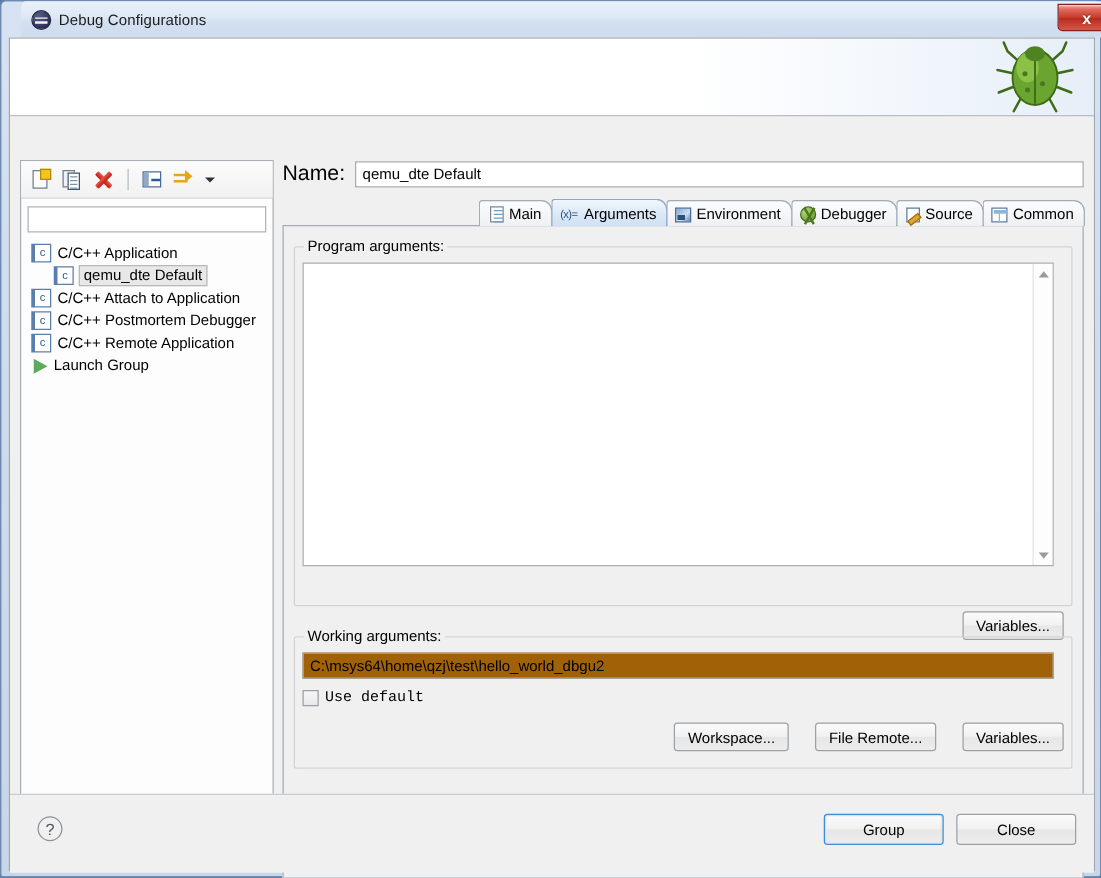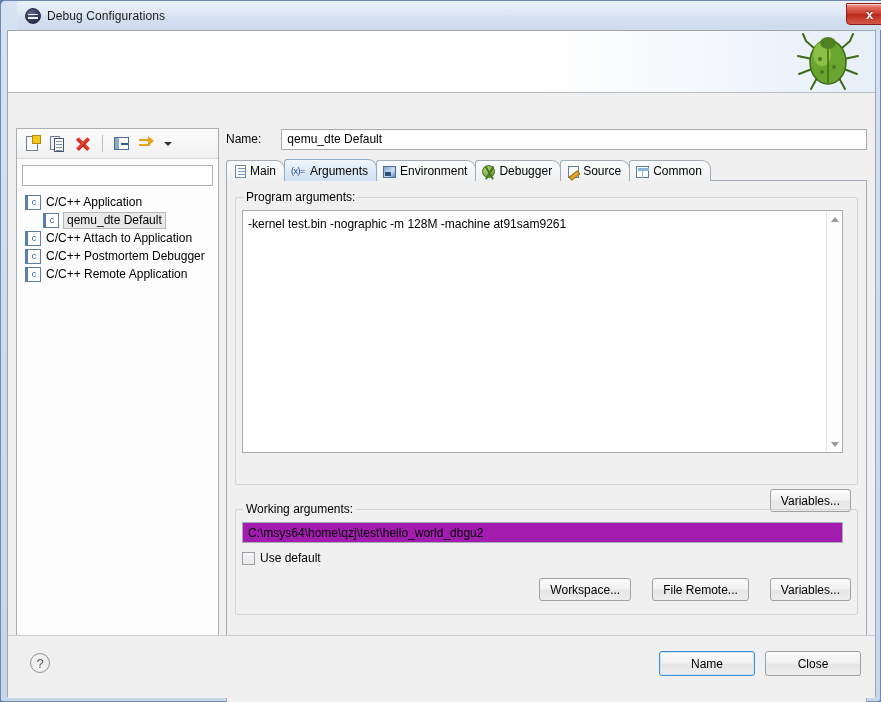--- a/index.html
+++ b/index.html
@@ -265,37 +265,37 @@
 
   
   #right-panel {
     position: absolute; left: 218px; top: 34px;
     width: 641px; height: 569px;
   }
   #name-row {
     display: flex; align-items: center;
     height: 22px; margin-bottom: 9px;
   }
-  #name-label { font-size: 12px; color: #000; margin-right: 20px; }
+  #name-label { font-size: 17px; color: #000; margin-right: 8px; }
   #name-input {
     flex: 1; height: 21px;
     border: 1px solid #a6acb2; background: #fff;
     font-size: 12px; padding: 0 5px;
     font-family: "Liberation Sans", sans-serif;
   }
 
   
   #tabfolder {
     position: absolute; left: 0; top: 31px;
     width: 641px; height: 544px;
     background: #f0f0f0;
   }
   #tabstrip {
     display: flex; align-items: flex-end;
-    height: 22px; position: relative; z-index: 3;
+    height: 22px; position: relative; z-index: 3; justify-content: flex-end;
   }
   .tab {
     display: flex; align-items: center;
     height: 21px; padding: 0 8px 0 6px;
     font-size: 12px; color: #000;
     border: 1px solid #a3acb6;
     border-bottom: none;
     border-radius: 3px 9px 0 0;
     background: linear-gradient(to bottom, #fbfcfd, #eef0f2);
     margin-right: -1px;
@@ -406,27 +406,27 @@
     cursor: pointer;
   }
   .vs-arrow span { width: 0; height: 0; border-left: 4px solid transparent; border-right: 4px solid transparent; }
   .vs-up { top: 0; } .vs-up span { border-bottom: 5px solid #9a9a9a; }
   .vs-down { bottom: 0; } .vs-down span { border-top: 5px solid #9a9a9a; }
 
   #wd-group { left: 8px; top: 328px; width: 623px; height: 106px; }
   #wd-input {
     position: absolute; left: 6px; top: 12px;
     width: 601px; height: 21px;
-    border: 1px solid #a6acb2; background: #a21caf;
+    border: 1px solid #a6acb2; background: #a16207;
     font-size: 12px; padding: 0 5px;
     font-family: "Liberation Sans", sans-serif;
   }
   #usedefault-row {
     position: absolute; left: 6px; top: 41px;
-    display: flex; align-items: center; cursor: pointer;
+    display: flex; align-items: center; cursor: pointer; font-family: Liberation Mono, monospace;
   }
   .checkbox {
     width: 13px; height: 13px; margin-right: 5px;
     background: linear-gradient(to bottom, #f7f7f7, #e8e8e8);
     border: 1px solid #9aa0a6; flex: none;
   }
   #usedefault-label { font-size: 12px; color: #000; }
 
   
   .btn {
@@ -543,20 +543,24 @@
             <span class="tree-label">C/C++ Attach to Application</span>
           </div>
           <div class="tree-row">
             <span class="ticon ticon-c">c</span>
             <span class="tree-label">C/C++ Postmortem Debugger</span>
           </div>
           <div class="tree-row">
             <span class="ticon ticon-c">c</span>
             <span class="tree-label">C/C++ Remote Application</span>
           </div>
+          <div class="tree-row">
+            <span class="ticon ticon-play"></span>
+            <span class="tree-label">Launch Group</span>
+          </div>
         </div>
 
         <div id="tree-hscroll">
           <div class="hs-arrow hs-left">
               <span></span>
             </div>
           <div id="hs-thumb"></div>
           <div class="hs-arrow hs-right">
               <span></span>
             </div>
@@ -599,21 +603,20 @@
               <span class="tabicon ti-common"></span>
               <span>Common</span>
             </div>
           </div>
 
           <div id="tabbody">
 
             <div class="group" id="args-group">
               <span class="group-title">Program arguments:</span>
               <div id="args-text">
-                <div id="args-text-content">-kernel test.bin -nographic -m 128M -machine at91sam9261</div>
                 <div id="args-vscroll">
                   <div class="vs-arrow vs-up">
                       <span></span>
                     </div>
                   <div class="vs-arrow vs-down">
                       <span></span>
                     </div>
                 </div>
               </div>
               <div class="btn" id="args-variables-btn">Variables...</div>
@@ -634,20 +637,20 @@
             </div>
 
           </div>
         </div>
 
       </div>
 
       <div id="footer">
         <div id="help-icon">?</div>
         <div id="footer-btns">
-          <div class="btn default">Name</div>
+          <div class="btn default">Group</div>
           <div class="btn">Close</div>
         </div>
       </div>
 
     </div>
   </div>
 </div>
 
 </body></html>

